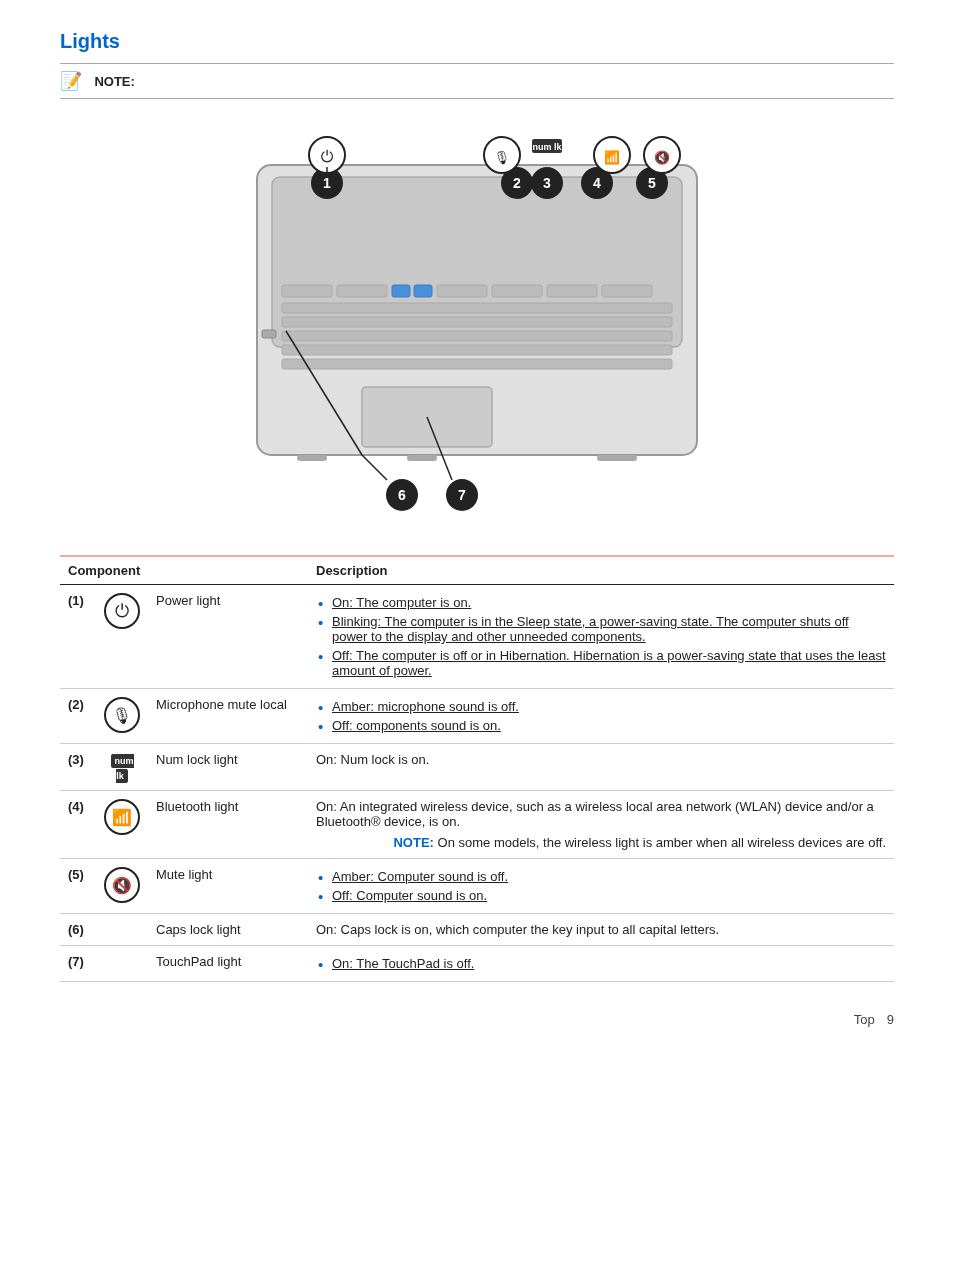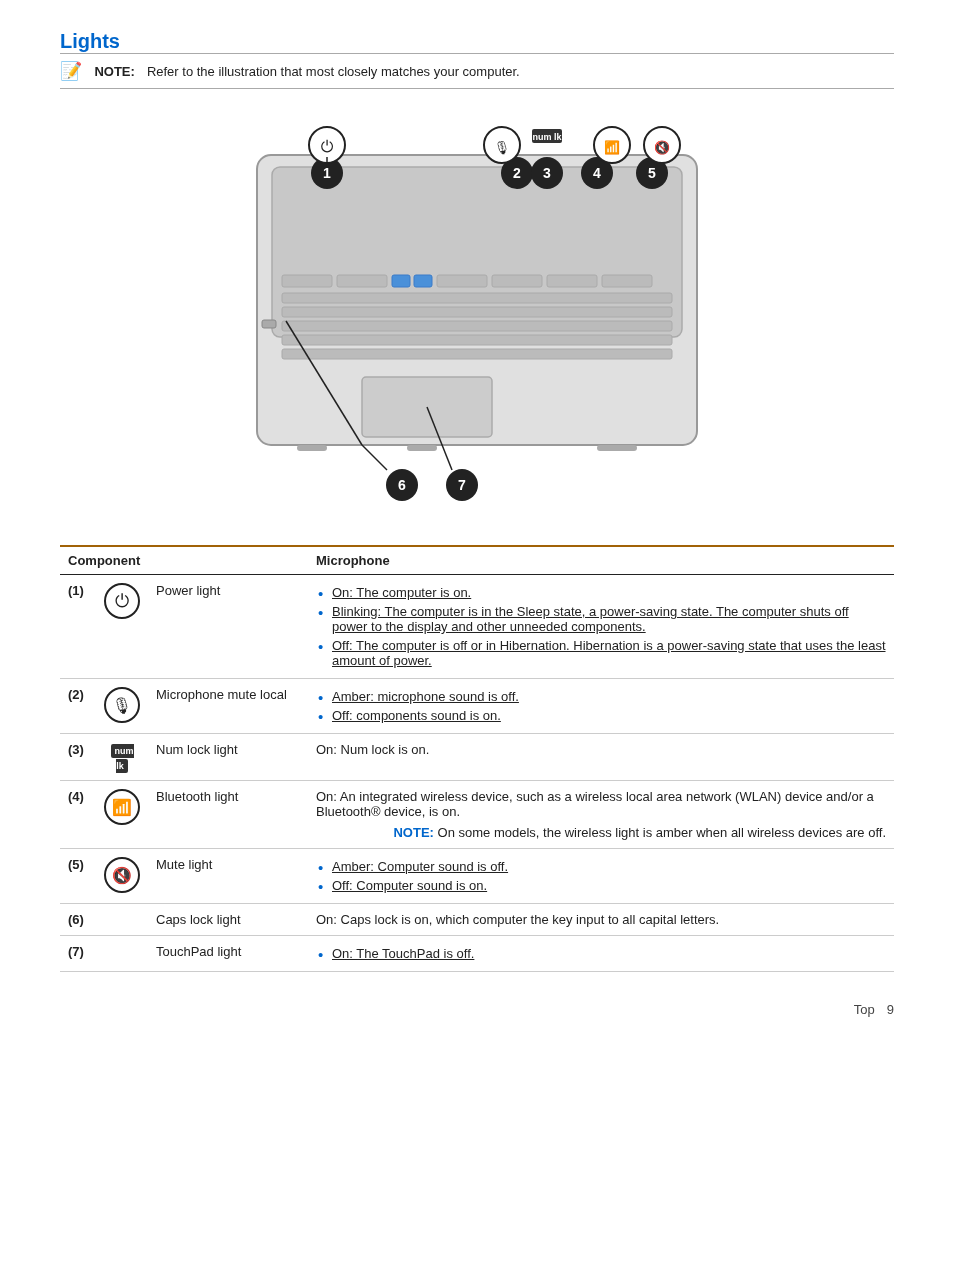--- a/index.html
+++ b/index.html
@@ -9,21 +9,21 @@
       color: #222;
       background: #fff;
       width: 954px;
       min-height: 1271px;
       padding: 30px 60px 40px 60px;
     }
     .page-title {
       color: #0066cc;
       font-size: 20px;
       font-weight: bold;
-      margin-bottom: 0;
+      margin-bottom: 10px;
     }
     .note-bar {
       display: flex;
       align-items: center;
       border-top: 1.5px solid #aaa;
       border-bottom: 1.5px solid #aaa;
       padding: 6px 0;
       margin-bottom: 16px;
       gap: 8px;
     }
@@ -48,21 +48,21 @@
 
     
     .component-table {
       width: 100%;
       border-collapse: collapse;
       margin-top: 8px;
     }
     .component-table th {
       font-weight: bold;
       font-size: 13px;
-      border-top: 2px solid #a16207;
+      border-top: 2px solid #fca5a5;
       border-bottom: 1.5px solid #222;
       padding: 6px 8px;
       text-align: left;
     }
     .component-table td {
       padding: 8px 8px;
       vertical-align: top;
       border-bottom: 1px solid #ccc;
     }
     .row-num {
@@ -107,21 +107,20 @@
     }
   </style>
 </head>
 <body>
 
 <h1 class="page-title">Lights</h1>
 
 <div class="note-bar">
   <span class="note-icon">📝</span>
   <span class="note-label">NOTE:</span>
-  <span>Refer to the illustration that most closely matches your computer.</span>
 </div>
 
 <div class="diagram-area">
   <svg class="diagram-svg" viewBox="0 0 540 420" xmlns="http://www.w3.org/2000/svg">
 
     <rect x="50" y="50" width="440" height="290" rx="14" ry="14" fill="#e0e0e0" stroke="#999" stroke-width="2"></rect>
 
     <rect x="65" y="62" width="410" height="170" rx="8" ry="8" fill="#c8c8c8" stroke="#aaa" stroke-width="1.5"></rect>
 
     <rect x="75" y="170" width="50" height="12" rx="2" fill="#bbb" stroke="#aaa" stroke-width="1"></rect>
@@ -189,21 +188,21 @@
     <text x="255" y="385" font-size="14" fill="white" text-anchor="middle" font-weight="bold">7</text>
 
     <line x1="220" y1="302" x2="245" y2="365" stroke="#222" stroke-width="1.5"></line>
   </svg>
 </div>
 
 <table class="component-table">
   <thead>
     <tr>
       <th colspan="3">Component</th>
-      <th>Microphone</th>
+      <th>Description</th>
     </tr>
   </thead>
   <tbody id="table-body">
   <tr>
         <td class="row-num">(1)</td>
         <td class="row-icon"><span style="display:inline-flex;align-items:center;justify-content:center;width:36px;height:36px;border-radius:50%;border:2.5px solid #222;font-size:18px;">⏻</span></td>
         <td class="row-name">Power light</td>
         <td class="row-desc">
           <ul class="bullet-list">
             <li>On: The computer is on.</li>

